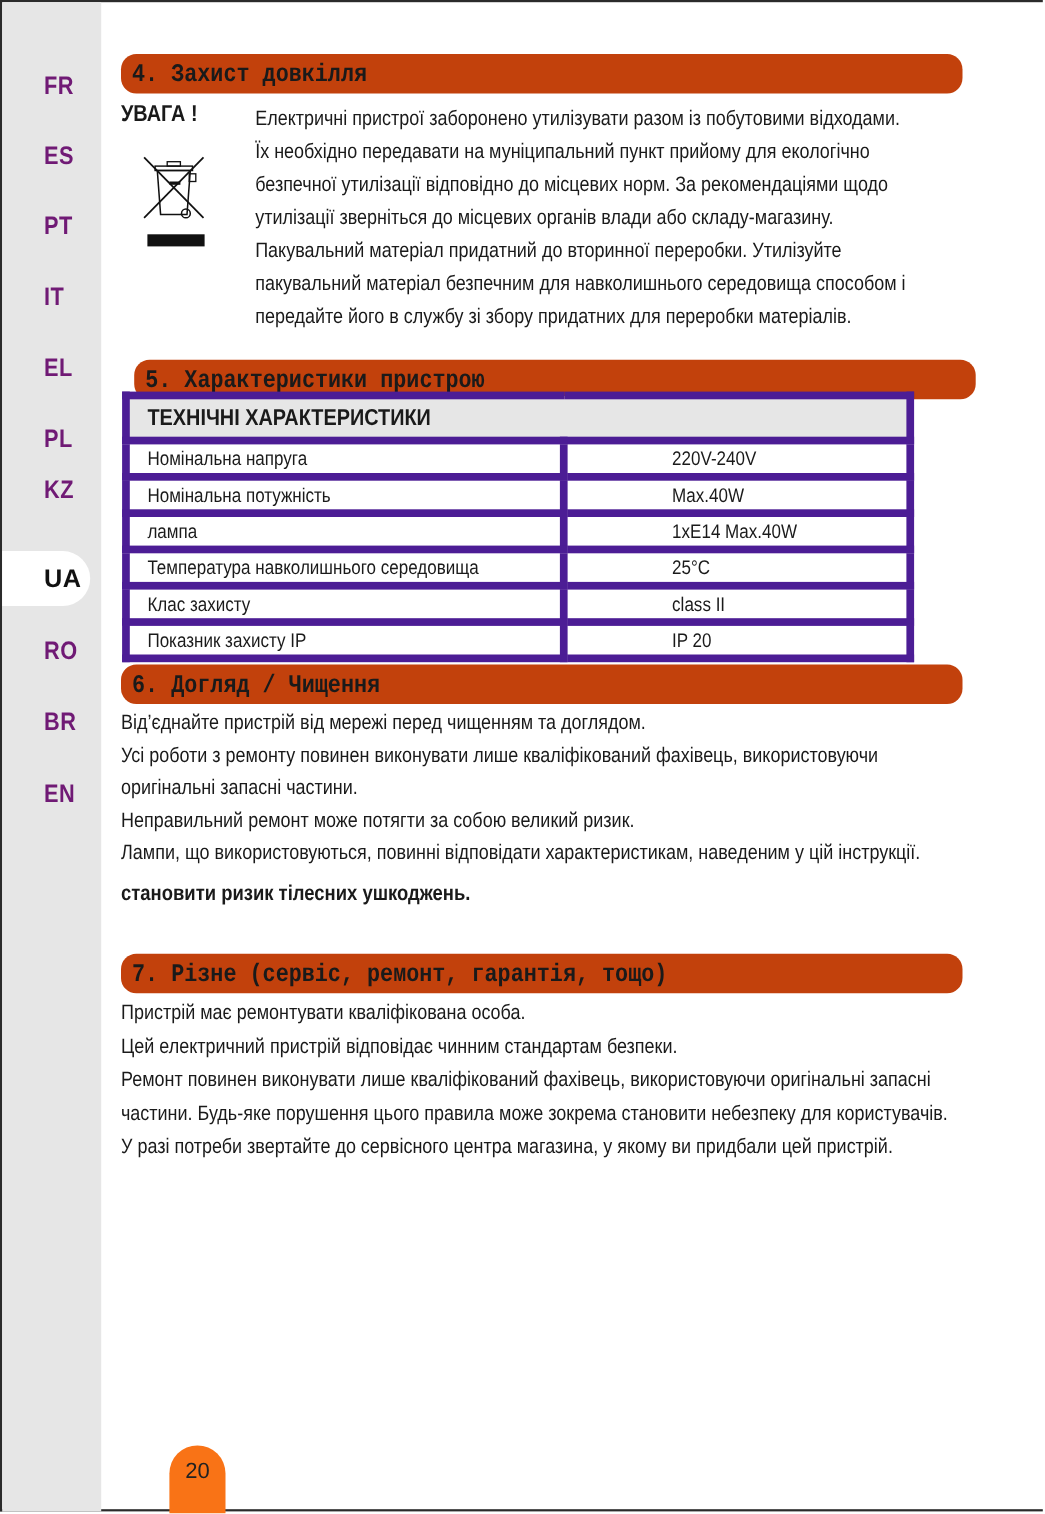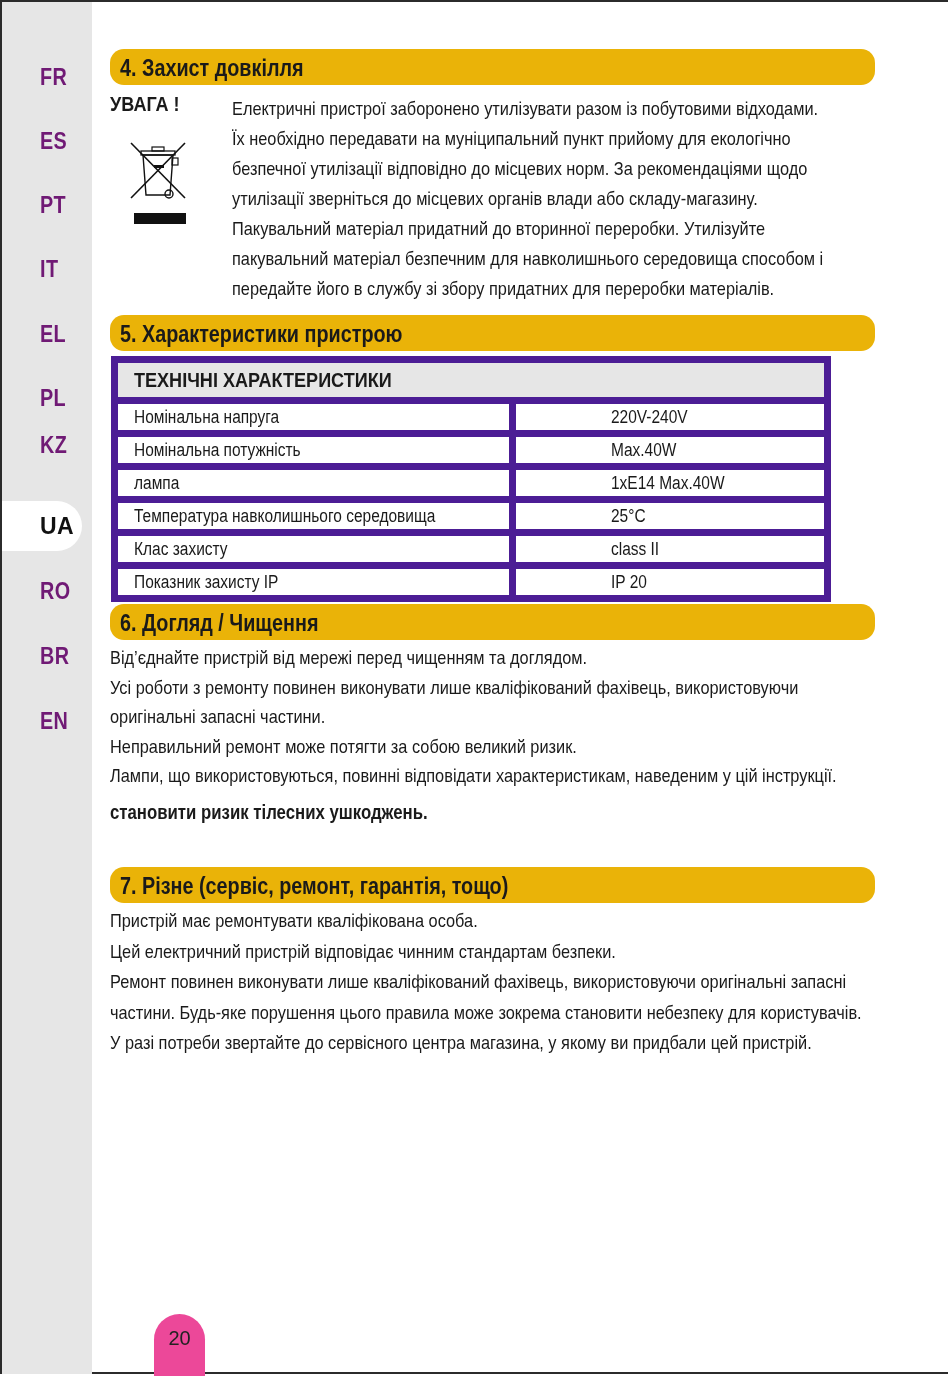--- a/index.html
+++ b/index.html
@@ -22,41 +22,41 @@
     font-size: 23px; color: #701a75; line-height: 50px; padding-left: 38px; box-sizing: border-box;
     letter-spacing: 0.5px;
     font-weight: bold;
   }
   .lang.active {
     background: #ffffff; width: 80px; border-radius: 0 26px 26px 0;
     font-weight: bold; color: #111;
   }
   .sec-head {
     position: absolute; left: 110px; width: 765px; height: 36px;
-    background: #eab308; border-radius: 14px;
-    font-family: Liberation Sans, sans-serif;
+    background: #c2410c; border-radius: 14px;
+    font-family: Liberation Mono, monospace;
     font-weight: bold; font-size: 23px; line-height: 38px; padding-left: 10px; box-sizing: border-box;
     color: #1a1a1a; transform-origin: left center;
   }
   .sec-head span { display: inline-block; transform: scaleX(0.86); transform-origin: left center; white-space: nowrap; }
   .narrow { display: inline-block; transform: scaleX(0.86); transform-origin: left center; white-space: nowrap; }
   .txt { position: absolute; font-size: 19px; line-height: 30px; white-space: nowrap; }
   .warn-label { position: absolute; left: 110px; top: 92px; font-weight: bold; font-size: 21px; }
   .weee { position: absolute; left: 128px; top: 138px; width: 62px; height: 92px; }
   table.spec {
     position: absolute; left: 111px; top: 356px; width: 720px; border-collapse: collapse;
     font-size: 18px;
   }
   table.spec td { border: 7px solid #4c1d95; padding: 0 0 0 16px; height: 26px; vertical-align: middle; }
   table.spec td.v { padding-left: 95px; }
   table.spec tr.hdr td { background: #e6e6e6; font-weight: bold; font-size: 21px; height: 34px; }
   .bold { font-weight: bold; }
   .page-tab {
     position: absolute; left: 154px; top: 1314px; width: 51px; height: 62px;
-    background: #ec4899; border-radius: 26px 26px 0 0;
+    background: #f97316; border-radius: 26px 26px 0 0;
     text-align: center; font-size: 20px; line-height: 48px; color: #222;
   }
 </style>
 </head>
 <body>
 
 <div class="page-frame"></div>
 
 <nav class="sidebar">
   <div class="lang" style="top:50px"><span class="narrow">FR</span></div>
@@ -88,21 +88,21 @@
 <div class="txt" style="left:232px; top:94px">
   <div><span class="narrow">Електричні пристрої заборонено утилізувати разом із побутовими відходами.</span></div>
   <div><span class="narrow">Їх необхідно передавати на муніципальний пункт прийому для екологічно</span></div>
   <div><span class="narrow">безпечної утилізації відповідно до місцевих норм. За рекомендаціями щодо</span></div>
   <div><span class="narrow">утилізації зверніться до місцевих органів влади або складу-магазину.</span></div>
   <div><span class="narrow">Пакувальний матеріал придатний до вторинної переробки. Утилізуйте</span></div>
   <div><span class="narrow">пакувальний матеріал безпечним для навколишнього середовища способом і</span></div>
   <div><span class="narrow">передайте його в службу зі збору придатних для переробки матеріалів.</span></div>
 </div>
 
-<h2 class="sec-head" style="top:315px; margin:0"><span>5. Характеристики пристрою</span></h2>
+<h2 class="sec-head" style="top:315px; margin:12px"><span>5. Характеристики пристрою</span></h2>
 <table class="spec">
   <tbody>
       <tr class="hdr">
     <td colspan="2"><span class="narrow">ТЕХНІЧНІ ХАРАКТЕРИСТИКИ</span></td>
   </tr>
   <tr>
     <td style="width:375px"><span class="narrow">Номінальна напруга</span></td>
     <td class="v"><span class="narrow">220V-240V</span></td>
   </tr>
   <tr style="height:31px">

